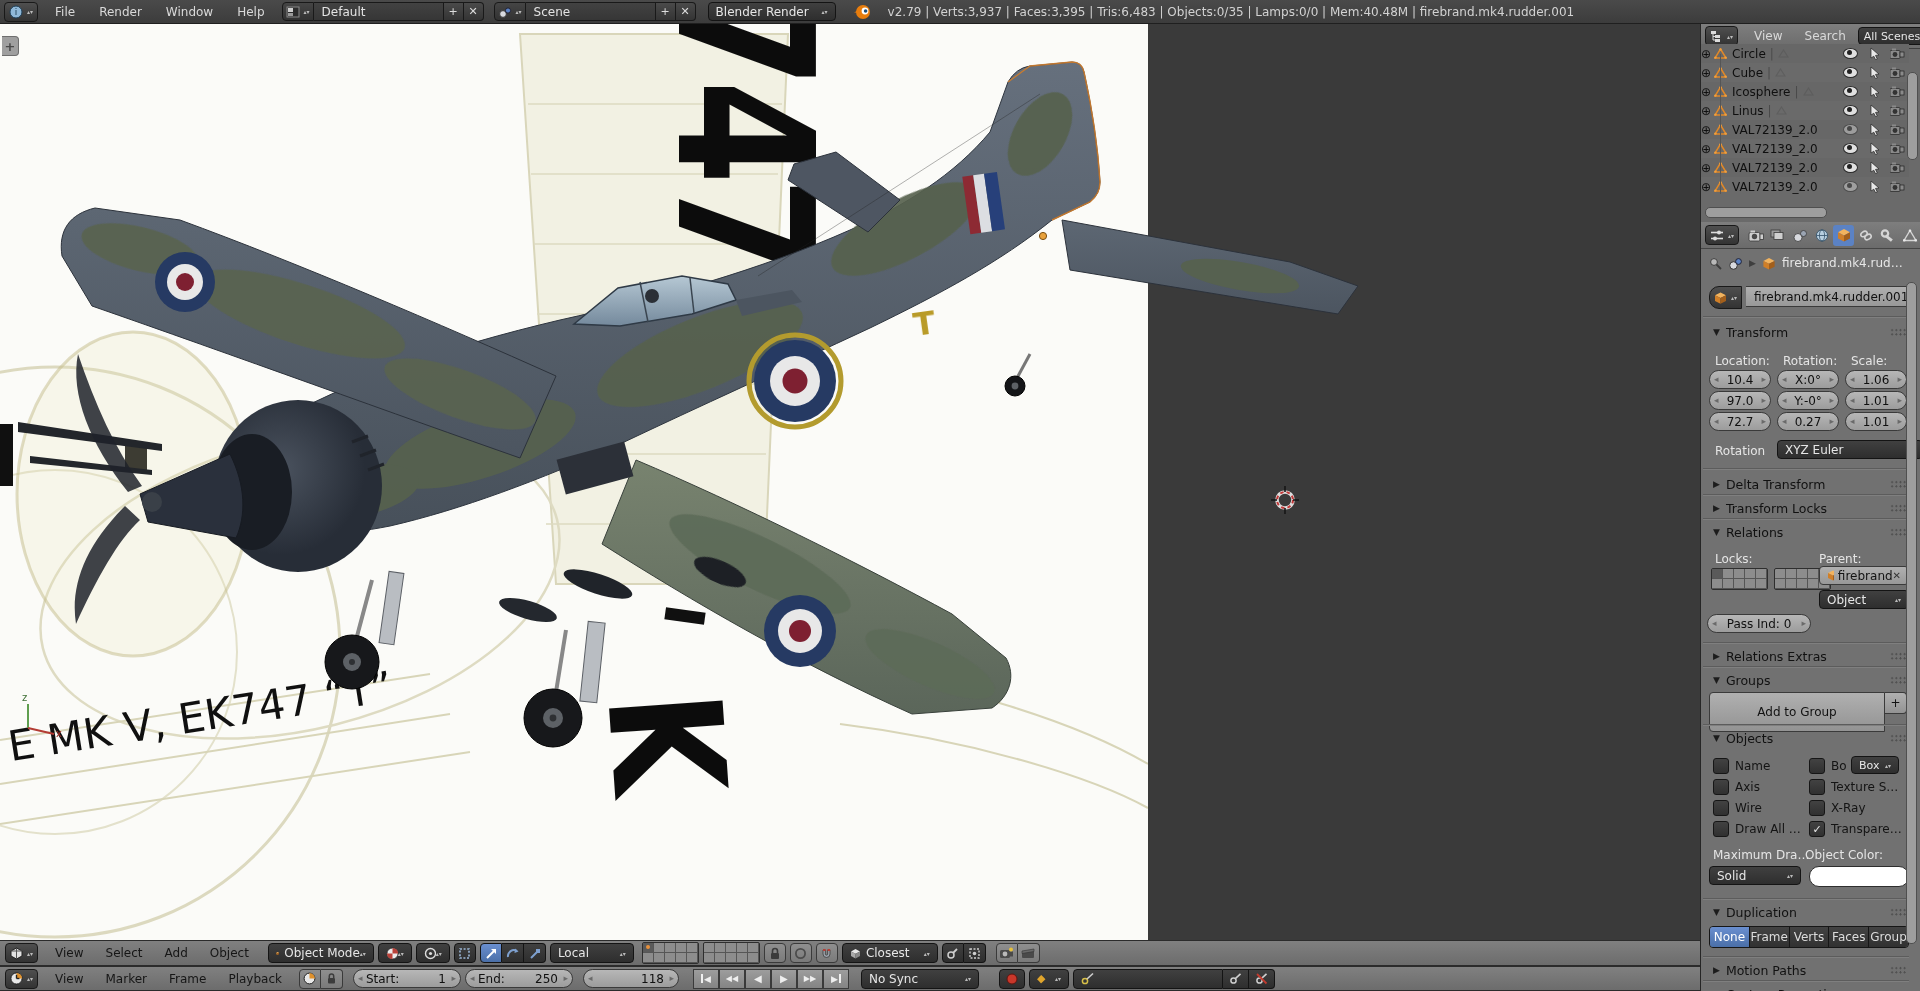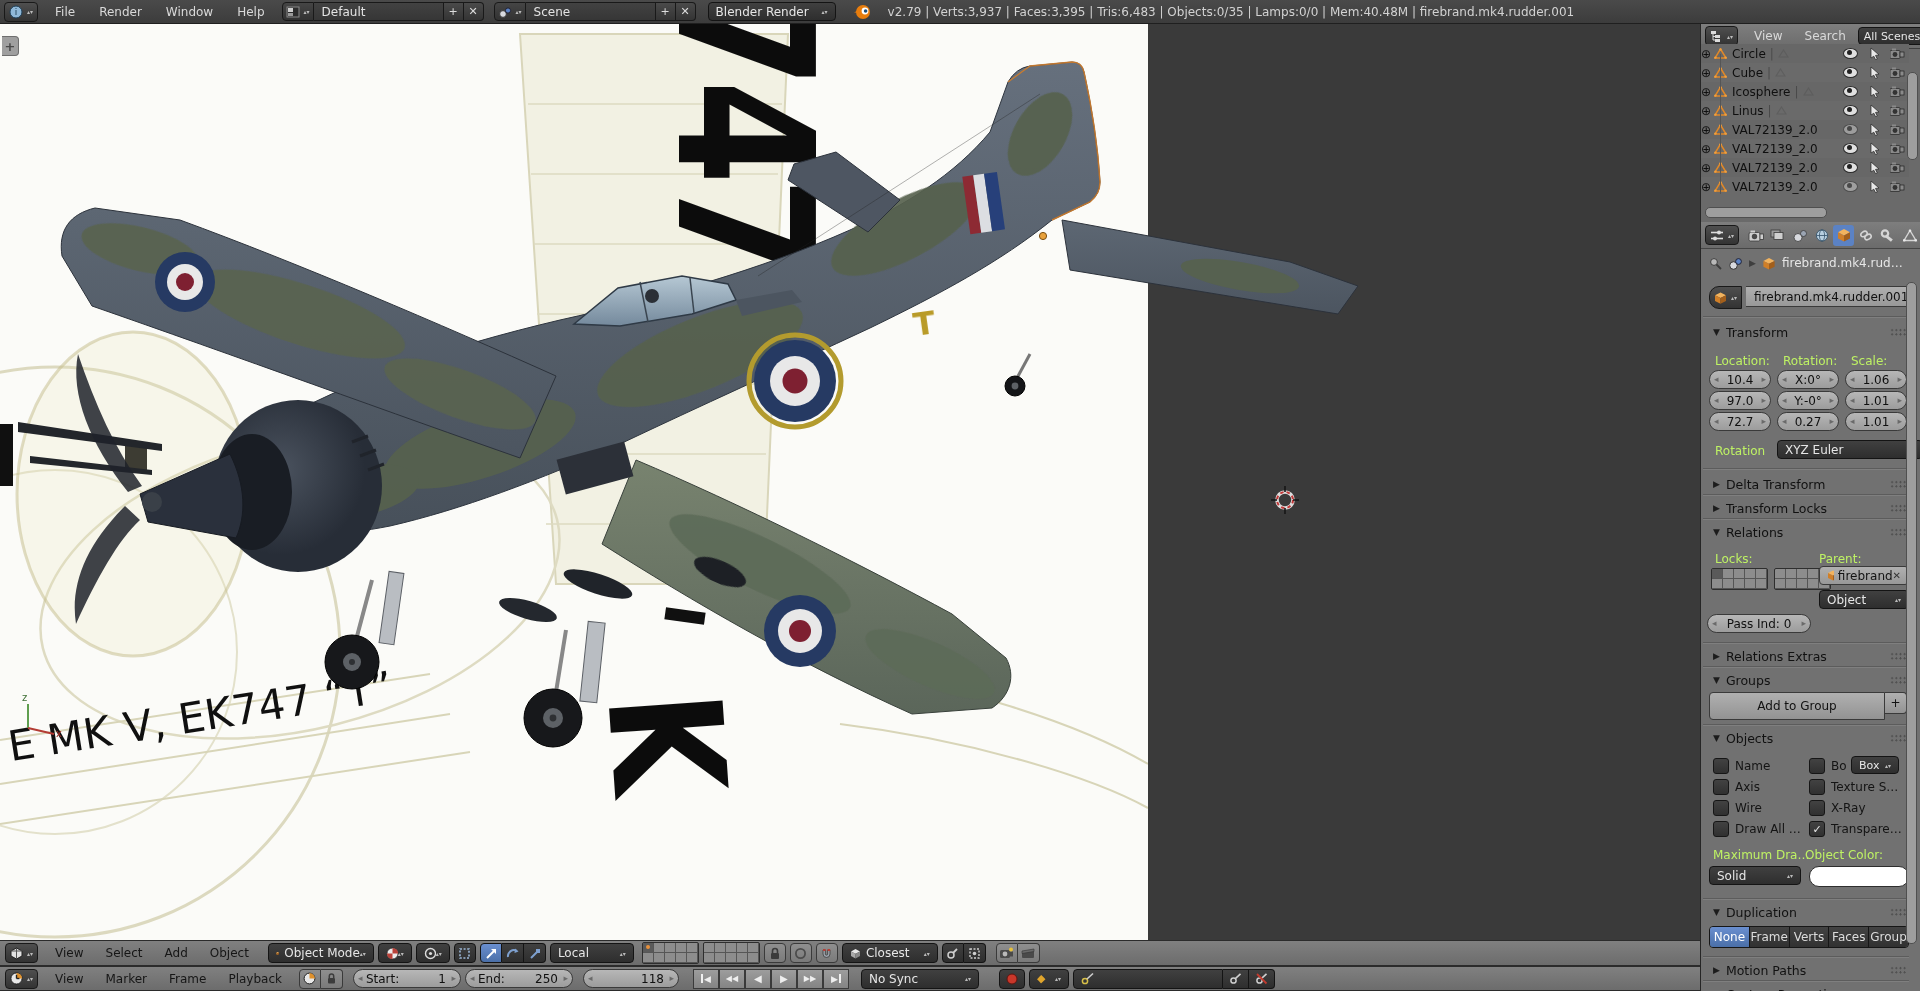--- a/index.html
+++ b/index.html
@@ -80,21 +80,21 @@
   .props{position:absolute;left:1700px;top:222px;width:220px;height:769px;background:#717171;border-left:1px solid #262626;box-sizing:border-box;overflow:hidden}
   .ptabs{position:absolute;left:0;top:0;width:220px;height:27px;background:linear-gradient(#7e7e7e,#6b6b6b);
          border-bottom:1px solid #454545;display:flex;align-items:center;gap:1px;padding-left:4px;box-sizing:border-box}
   .ptab{width:21px;height:21px;display:flex;align-items:center;justify-content:center;border-radius:3px}
   .ptab.active{background:#5b82c4}
   .phead{position:absolute;left:4px;width:202px;height:20px;display:flex;align-items:center;color:#111;font-size:12.5px}
   .phead .tri{font-size:9px;margin:0 6px 0 8px;color:#1c1c1c}
   .phead .grip{margin-left:auto;width:17px;height:9px;opacity:.55;
         background-image:radial-gradient(#333 34%,transparent 36%);background-size:4.2px 4.2px}
   .hrline{position:absolute;left:2px;width:206px;height:1px;background:#5c5c5c;box-shadow:0 1px 0 #7f7f7f}
-  .collabel{position:absolute;color:#bef264}
+  .collabel{position:absolute;color:#e5e5e5}
   .chk{width:14px;height:14px;border-radius:3px;background:linear-gradient(#424242,#303030);border:1px solid #161616;
        display:inline-flex;align-items:center;justify-content:center;color:#e9e9e9;font-size:11px;flex:none}
   .chkrow{position:absolute;display:flex;align-items:center;gap:6px;color:#141414;white-space:nowrap}
   .seg{position:absolute;display:flex;border-radius:4px;overflow:hidden;border:1px solid #161616}
   .seg div{flex:1;text-align:center;padding:3px 0;background:linear-gradient(#434343,#313131);color:#dcdcdc;border-left:1px solid #161616;font-size:12px}
   .seg div:first-child{border-left:none}
   .seg div.active{background:linear-gradient(#6a8fd0,#4a6fa8);color:#fff}
   .btn-lite{display:flex;align-items:center;justify-content:center;background:linear-gradient(#b0b0b0,#939393);
        border:1px solid #3a3a3a;border-radius:4px;color:#121212;box-sizing:border-box}
   .swatch{background:#fff;border:1px solid #2e2e2e;border-radius:10px}
@@ -1003,21 +1003,21 @@
     <span>Relations Extras</span>
       <span class="grip"></span>
   </div>
   <div class="hrline" style="top:444px"></div>
   <div class="phead" style="top:448px">
     <span class="tri">▼</span>
     <span>Groups</span>
       <span class="grip"></span>
   </div>
   <div style="position:absolute;left:8px;top:470px;display:flex;width:198px">
-    <div class="btn-lite" style="flex:1;height:28px;border-radius:4px 0 0 4px">Add to Group</div>
+    <div class="btn-lite" style="flex:1;height:40px;border-radius:4px 0 0 4px">Add to Group</div>
     <div class="btn-lite" style="width:22px;height:22px;border-radius:0 4px 4px 0;border-left:none">+</div>
   </div>
   <div class="hrline" style="top:502px"></div>
 
   <div class="phead" style="top:506px">
     <span class="tri">▼</span>
     <span>Objects</span>
       <span class="grip"></span>
   </div>
   <div class="chkrow" style="left:12px;top:536px">

